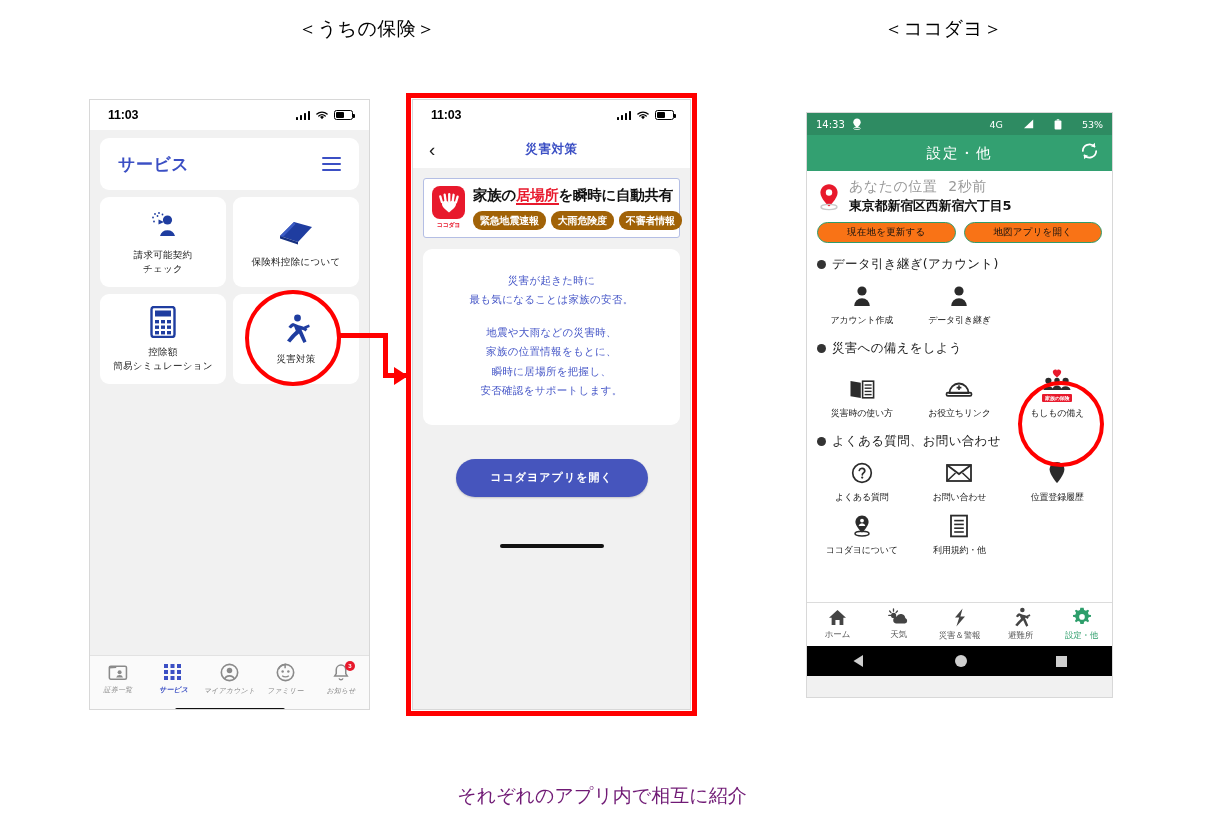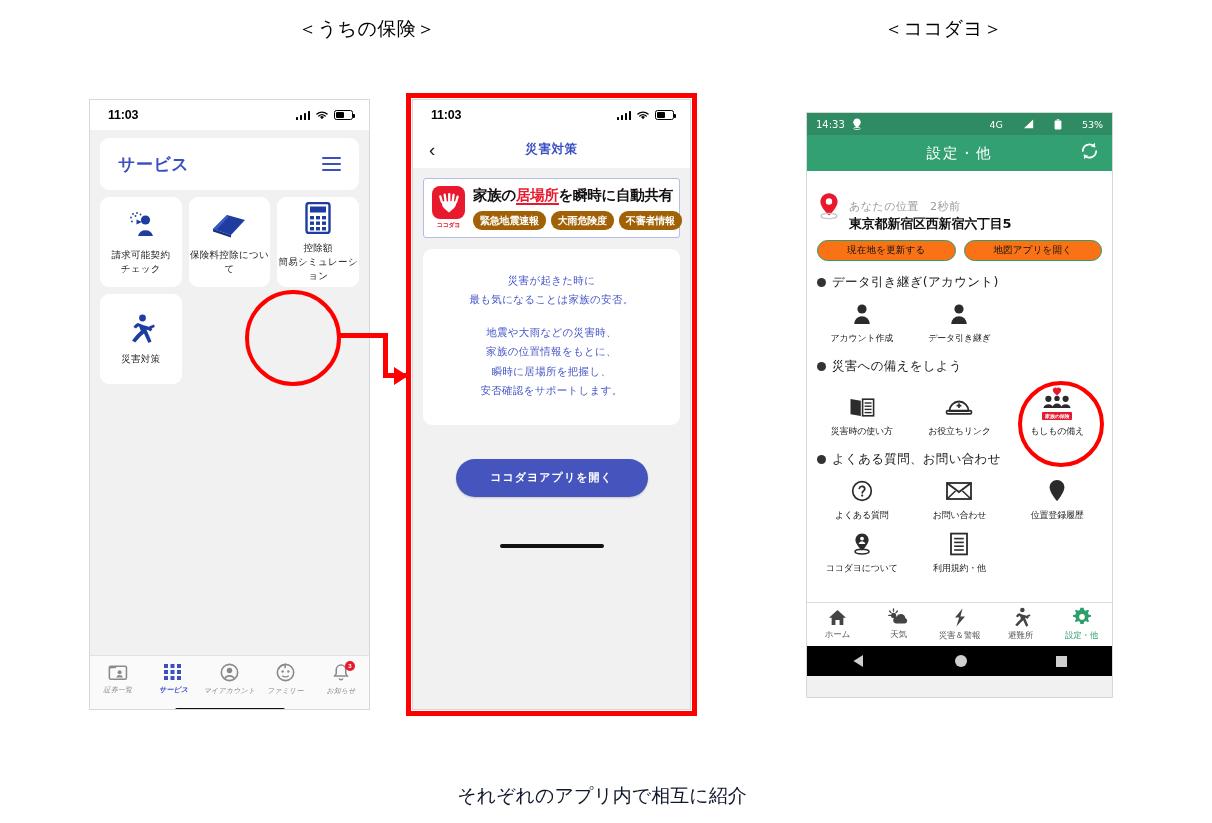--- a/index.html
+++ b/index.html
@@ -17,21 +17,21 @@
     font-size: 19px;
     color: #000;
     letter-spacing: 0.5px;
     white-space: nowrap;
     font-family: "DejaVu Sans", sans-serif;
   }
   #cap-left  { left: 298px; top: 16px; }
   #cap-right { left: 884px; top: 16px; }
   #cap-bottom {
     position: absolute; left: 0; right: 8px; top: 783px;
-    text-align: center; font-size: 19px; color: #0f172a;
+    text-align: center; font-size: 19px; color: #701a75;
     font-family: "DejaVu Sans", sans-serif;
   }
 
   
   .phone {
     position: absolute;
     background: #f1f1f1;
     border: 1px solid #d8d8d8;
     overflow: hidden;
   }
@@ -75,21 +75,21 @@
   .p1-body { background: #f1f1f1; height: 581px; position: relative; }
   .p1-header {
     background: #fff; margin: 8px 10px 0; border-radius: 9px;
     height: 52px; display: flex; align-items: center;
     justify-content: space-between; padding: 0 18px;
   }
   .p1-title { color: #3b4fc4; font-size: 17px; font-weight: bold; letter-spacing: 0.5px; }
   .hamburger { display: flex; flex-direction: column; gap: 4px; cursor: pointer; }
   .hamburger span { display: block; width: 19px; height: 2px; background: #3b4fc4; border-radius: 1px; }
 
-  .grid2 { display: grid; grid-template-columns: 1fr 1fr 1fr; gap: 7px; margin: 7px 10px 0; }
+  .grid2 { display: grid; grid-template-columns: 1fr 1fr; gap: 7px; margin: 7px 10px 0; }
   .tile {
     background: #fff; border-radius: 9px; height: 90px;
     display: flex; flex-direction: column; align-items: center;
     justify-content: center; gap: 6px;
   }
   .tile-label {
     font-size: 9.5px; color: #1b1b1b; text-align: center;
     line-height: 1.45; letter-spacing: 0.3px;
     font-family: "DejaVu Sans", sans-serif;
   }
@@ -192,23 +192,22 @@
   }
   .and-appbar .t {
     font-size: 14.5px; letter-spacing: 2px;
     font-family: "DejaVu Sans", sans-serif;
   }
   .refresh-ico { position: absolute; right: 12px; top: 50%; transform: translateY(-50%); }
   .and-body { background: #fff; height: 475px; position: relative; overflow: hidden; }
   .loc-box { padding: 7px 10px 6px; }
   .loc-row { display: flex; align-items: center; gap: 8px; }
   .loc-text .sub {
-    font-size: 11px; color: #999; letter-spacing: 0.5px;
-    font-family: "DejaVu Sans", sans-serif;
-    margin-top: 21px;
+    font-size: 14px; color: #999; letter-spacing: 0.5px;
+    font-family: "DejaVu Sans", sans-serif;
   }
   .loc-text .sub span { margin-left: 11px; }
   .loc-text .main {
     font-size: 13px; color: #111; font-weight: bold; letter-spacing: -0.2px;
     font-family: "DejaVu Sans", sans-serif; margin-top: 1px;
   }
   .loc-btns { display: flex; gap: 8px; margin-top: 7px; }
   .pill-btn {
     flex: 1; height: 21px; border: 1px solid #2f9c6c; border-radius: 11px;
     color: #111; font-size: 9.5px; display: flex; align-items: center;

